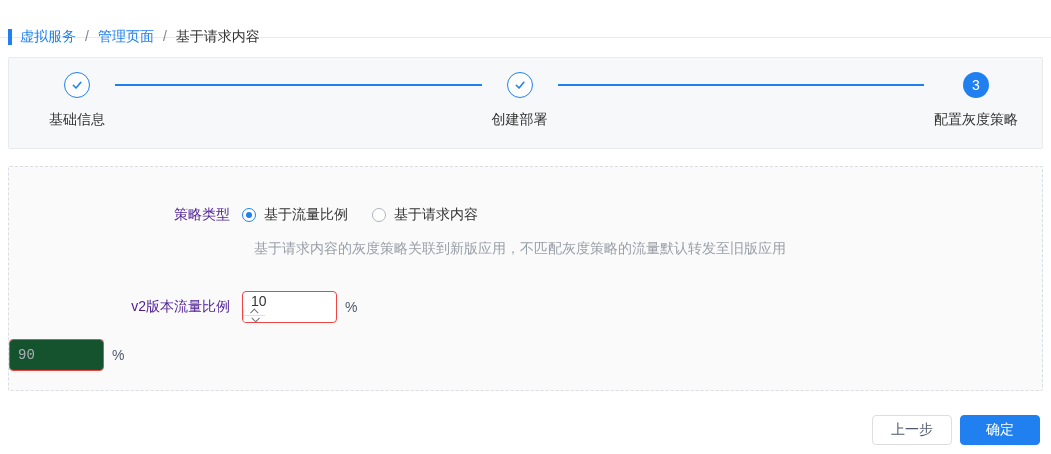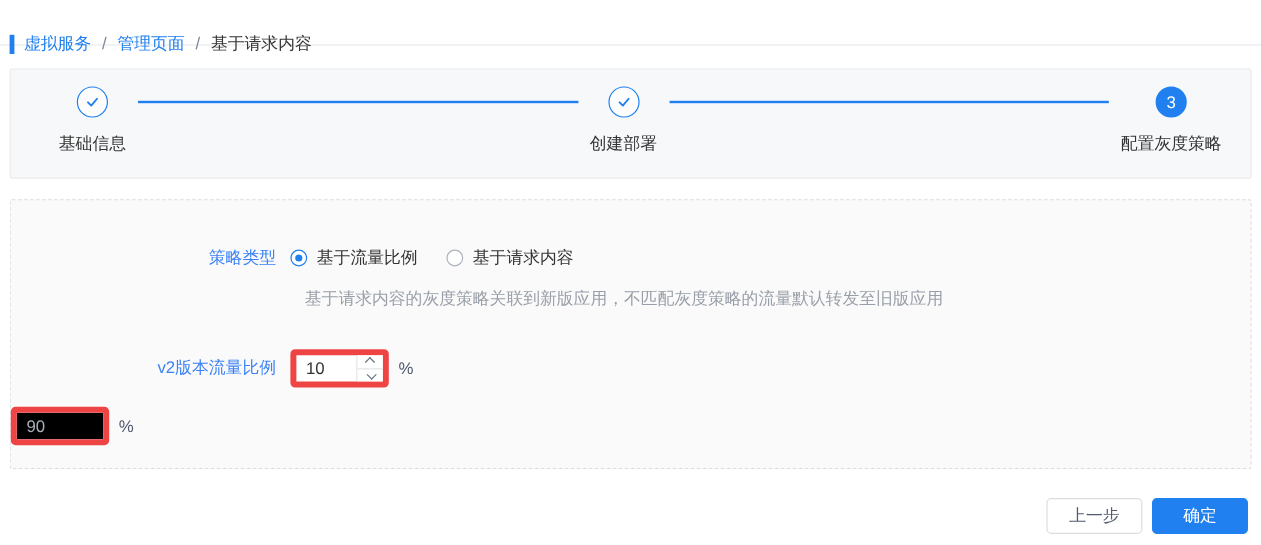--- a/index.html
+++ b/index.html
@@ -58,45 +58,45 @@
     margin: 17px 8px 0 8px;
     background: #fafafa;
     border: 1px dashed #d7dde4;
     border-radius: 2px;
     padding: 38px 0 19px 0;
   }
   .form-row { display: flex; align-items: center; }
   .form-label {
     width: 233px; flex: none;
     text-align: right; padding-right: 12px;
-    color: #3b82f6;
+    color: #4c1d95;
   }
   .row-policy { height: 20px; margin-bottom: 14px; }
   .radio-group { display: flex; }
   .radio-item { display: flex; align-items: center; cursor: pointer; margin-right: 24px; }
   .radio-dot {
     width: 14px; height: 14px; border-radius: 50%;
     border: 1px solid #adb3bc; background: #fff;
     margin-right: 8px; flex: none;
     display: flex; align-items: center; justify-content: center;
   }
   .radio-item.checked .radio-dot { border: 1px solid #2080f0; }
   .radio-item.checked .radio-dot::after {
     content: ""; width: 6px; height: 6px; border-radius: 50%; background: #2080f0;
   }
   .help-row { height: 20px; margin-bottom: 32px; }
   .help-text { margin-left: 245px; color: #999fa8; }
 
   .row-input { height: 32px; }
   .row-v2 { margin-bottom: 16px; }
   .num-input {
-    width: 82px; height: 32px;
-    border: 5px solid #ef4444; border-radius: 4px;
+    width: 95px; height: 32px;
+    border: 1px solid #ef4444; border-radius: 4px;
     background: #fff;
-    display: flex; overflow: hidden;
+    display: flex; overflow: hidden; flex-direction: column;
   }
   .num-input input {
     border: none; outline: none; background: transparent;
     width: 100%; height: 100%;
     padding: 0 0 0 8px; font-size: 14px; color: #333;
     font-family: "Liberation Sans", "DejaVu Sans", sans-serif;
   }
   .spin {
     width: 22px; flex: none;
     border-left: 1px solid #dcdee2;
@@ -107,21 +107,21 @@
     cursor: pointer; background: #fff;
   }
   .spin-btn.up { border-bottom: 1px solid #dcdee2; }
   .chev {
     width: 6px; height: 6px;
     border-left: 1.5px solid #657180; border-top: 1.5px solid #657180;
   }
   .chev.up   { transform: rotate(45deg)  translateY(1px); }
   .chev.down { transform: rotate(225deg) translateY(1px); }
   .num-input.disabled { background: #fafafa; }
-  .num-input.disabled input { color: #aab0b8; background: #000000; }
+  .num-input.disabled input { color: #aab0b8; background: #14532d; font-family: Liberation Mono, monospace; }
   .unit { margin-left: 8px; color: #515a6e; }
 
   
   .footer {
     margin-top: 24px; padding-right: 11px;
     display: flex; justify-content: flex-end; align-items: center;
   }
   .btn {
     height: 30px; min-width: 80px;
     border-radius: 4px; font-size: 14px;

